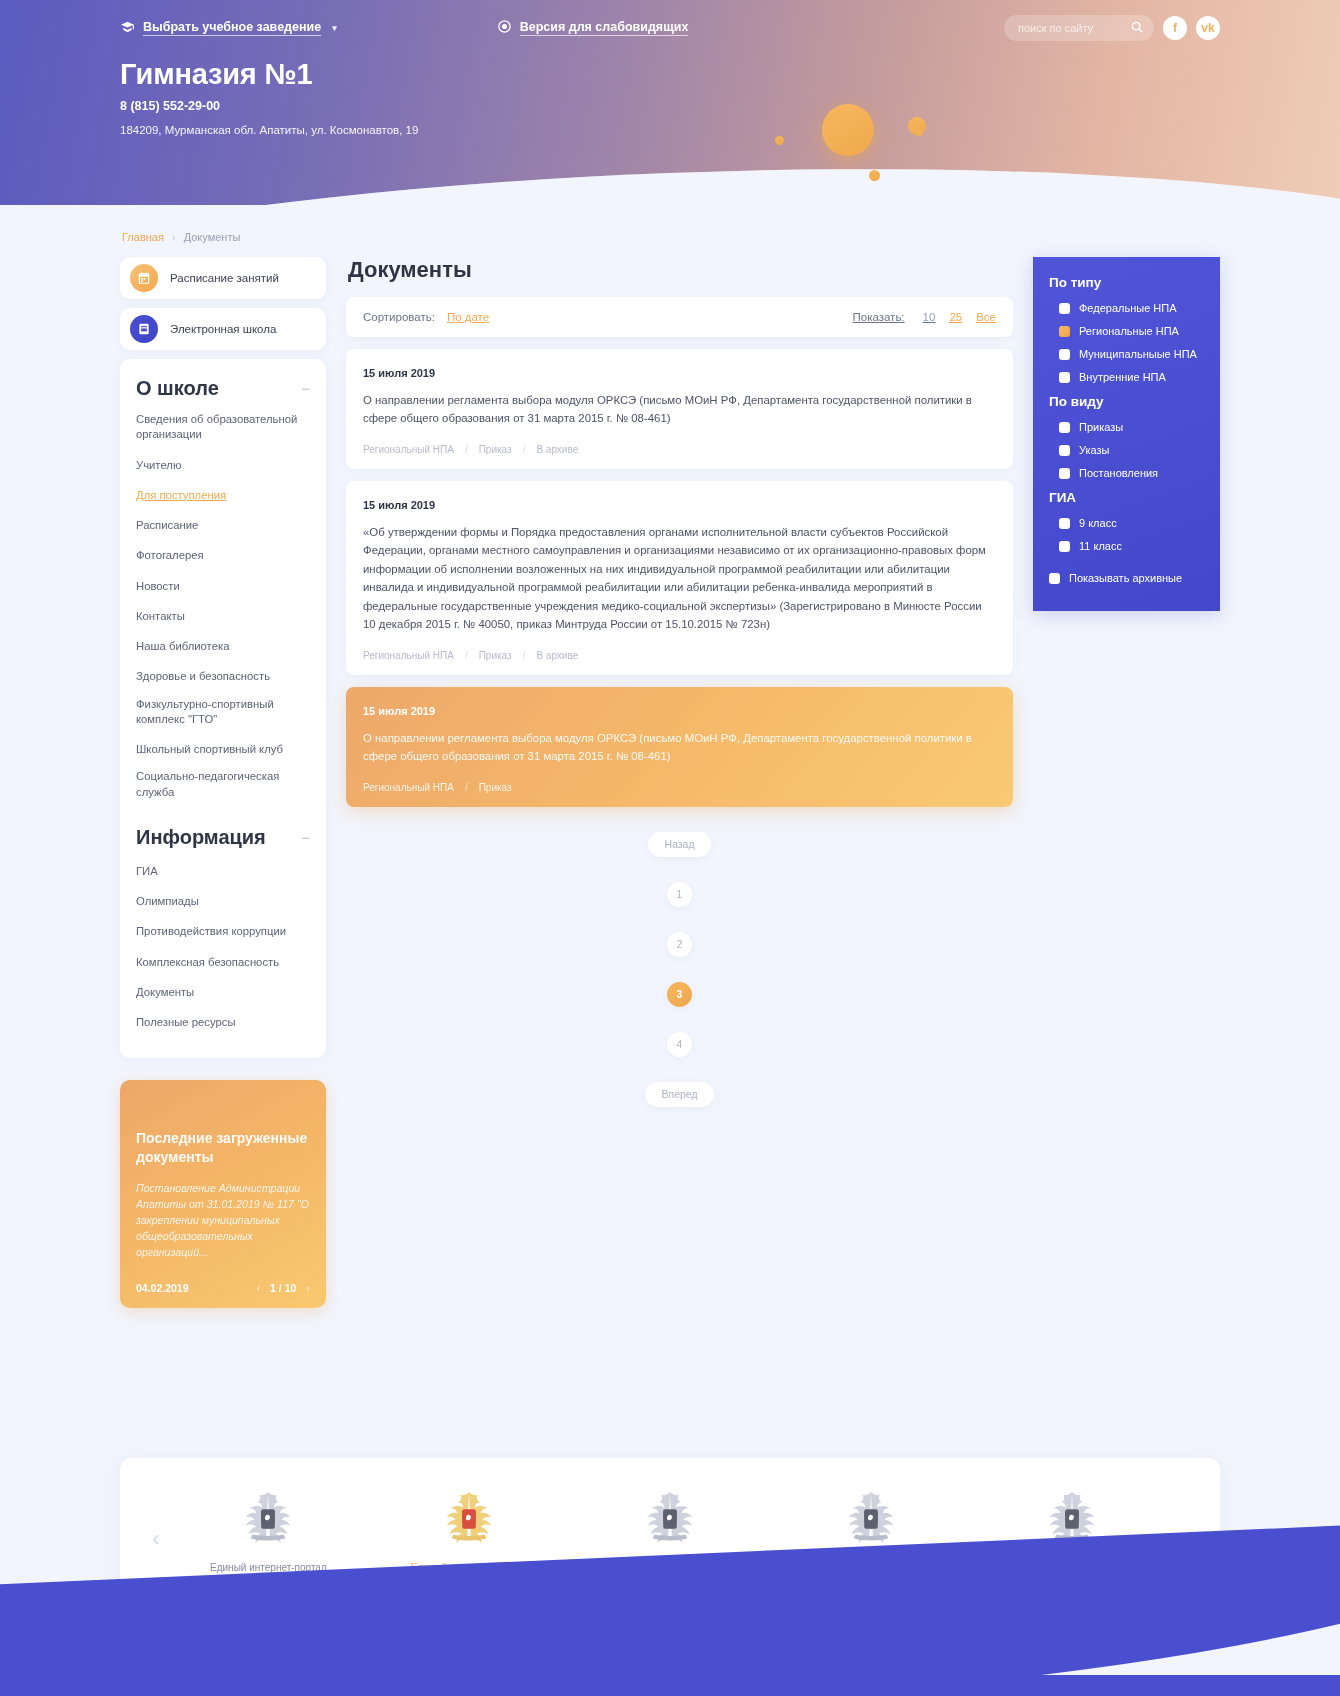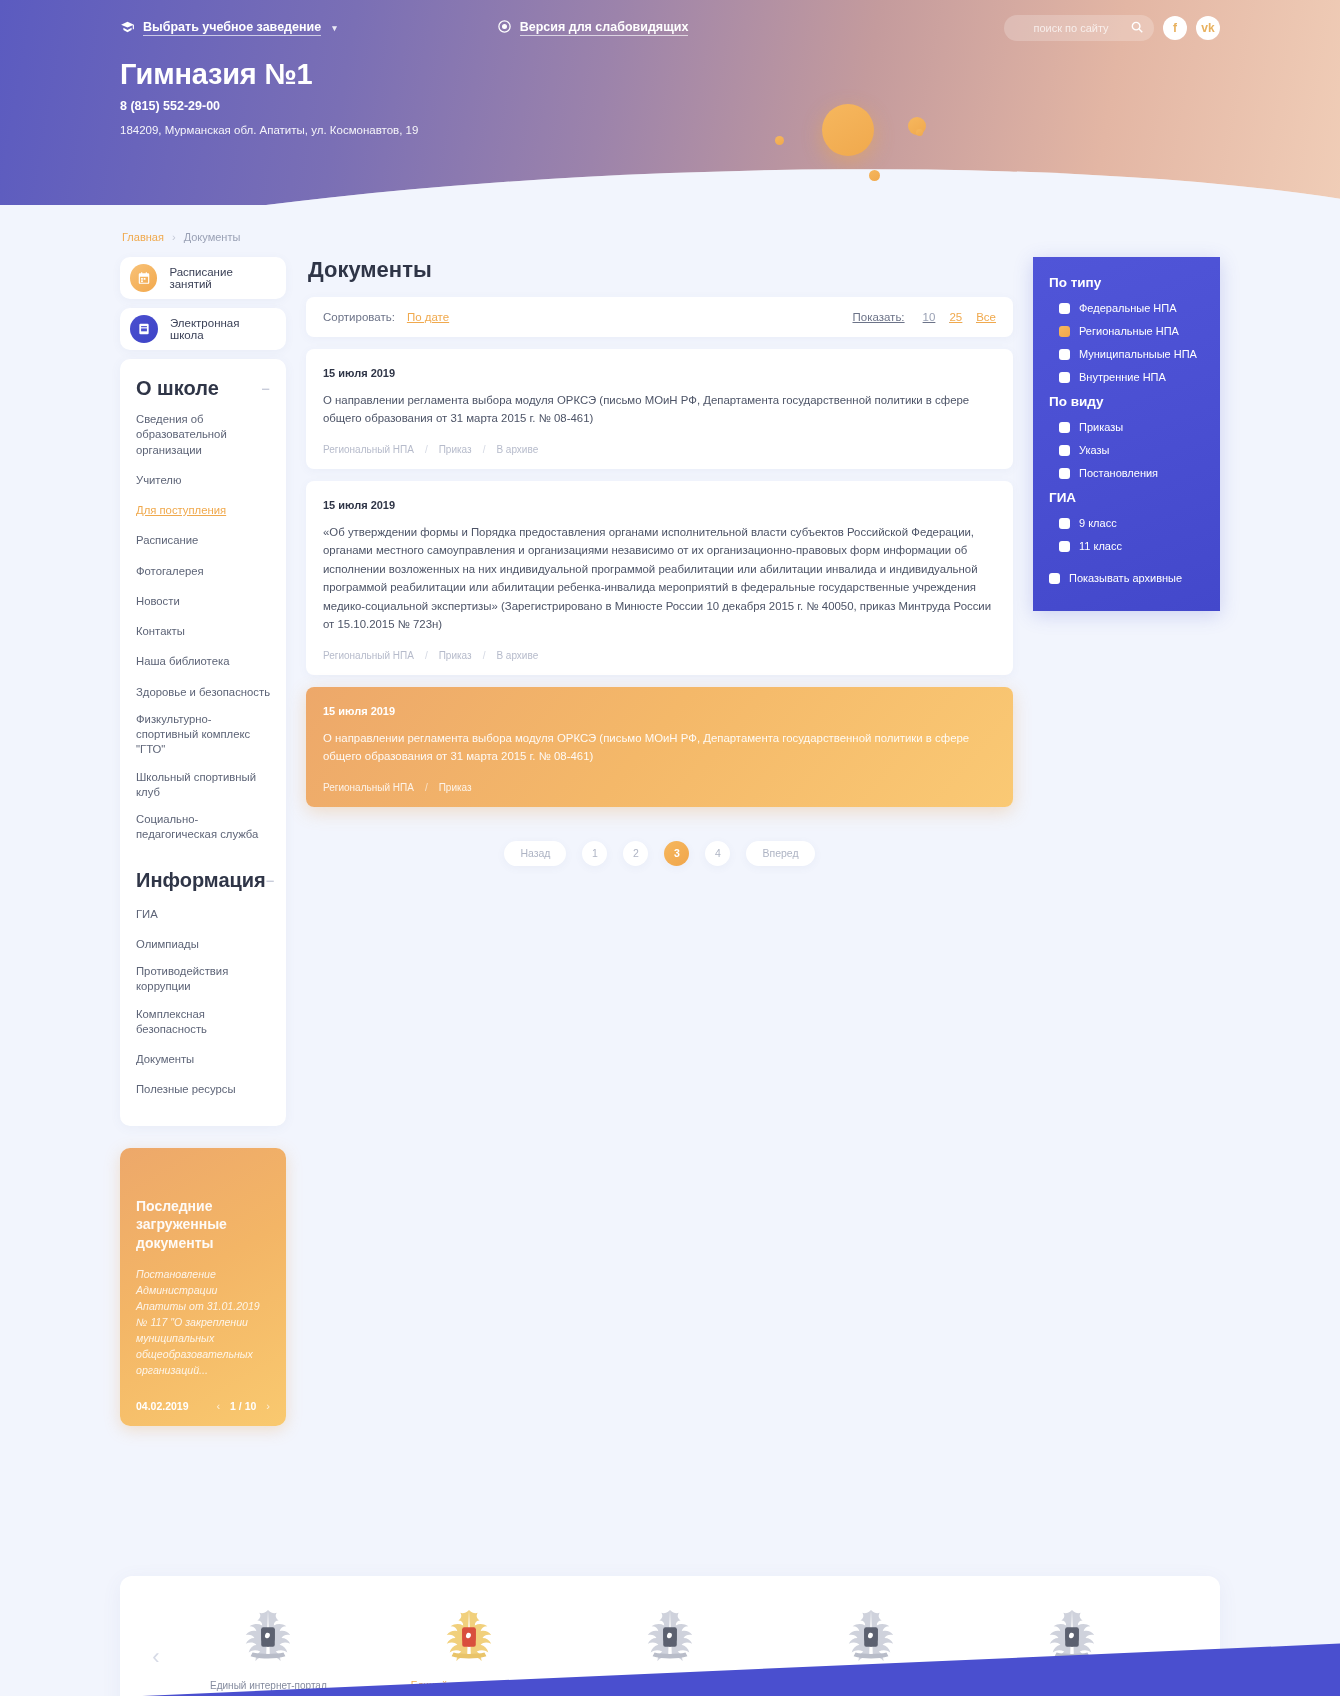--- a/index.html
+++ b/index.html
@@ -51,21 +51,20 @@
   .tb-item .lbl { border-bottom: 1px solid rgba(255,255,255,.65); padding-bottom: 1px; cursor:pointer;}
   .tb-caret { font-size: 9px; opacity:.85; margin-left:3px; }
   .tb-gap1 { width: 160px; }
   .tb-gap2 { flex: 1; }
   .search-wrap { position: relative; }
   .search-input {
     width: 150px; height: 26px; border-radius: 13px; border: none;
     background: rgba(255,255,255,.22); color: #fff;
     padding: 0 30px 0 14px; font-size: 11px; outline: none;
     font-family: "Liberation Sans", sans-serif;
-    text-align: center;
   }
   .search-input::placeholder { color: rgba(255,255,255,.72); }
   .search-btn {
     position: absolute; right: 8px; top: 4px; width: 18px; height: 18px;
     background: none; border: none; cursor: pointer; padding: 0;
   }
   .soc {
     width: 24px; height: 24px; border-radius: 50%; background: #fff;
     display: inline-flex; align-items: center; justify-content: center;
     margin-left: 9px; font-size: 12px; font-weight: 700; color: #e8b15e; cursor: pointer;
@@ -77,21 +76,21 @@
 
   
   .page { width: 1100px; margin: 0 auto; position: relative; }
   .crumbs { font-size: 11px; color:#9aa1b5; padding: 26px 0 14px 2px; }
   .crumbs a { color:#f0a94d; text-decoration: none; }
   .crumbs .sep { margin: 0 5px; color:#c3c8d6; }
 
   .layout { display: flex; align-items: flex-start; gap: 20px; }
 
   
-  .side { width: 166px; flex: none; }
+  .side { width: 206px; flex: none; }
   .side-btn {
     display: flex; align-items: center; gap: 12px;
     background: #fff; border-radius: 10px; height: 42px; padding: 0 10px;
     margin-bottom: 9px; box-shadow: 0 2px 10px rgba(80,100,160,.06); cursor: pointer;
   }
   .side-btn .ic { width: 28px; height: 28px; border-radius: 50%; display:flex;align-items:center;justify-content:center;}
   .ic-orange { background: linear-gradient(140deg,#f8c278,#f2a84c); }
   .ic-blue { background: linear-gradient(140deg,#4a4fcf,#3e44c7); }
   .side-btn .txt { font-size: 11.5px; color:#3b4157; }
 
@@ -147,21 +146,21 @@
   .doc .d-meta .slash { margin: 0 11px; color:#d5d9e4; }
   .doc.hl {
     background: linear-gradient(130deg,#eda86a 0%, #f4b869 48%, #fac974 100%);
     box-shadow: 0 5px 18px rgba(230,160,80,.3);
   }
   .doc.hl .d-date { color:#fff; }
   .doc.hl .d-text { color: rgba(255,255,255,.93); }
   .doc.hl .d-meta { color: rgba(255,255,255,.85); }
   .doc.hl .d-meta .slash { color: rgba(255,255,255,.6); }
 
-  .pager { display:flex; align-items:center; justify-content:center; gap:16px; margin-top: 34px;}
+  .pager { display:flex; align-items:center; justify-content:center; gap:25px; margin-top: 25px; flex-direction: column;}
   .pg {
     min-width: 25px; height: 25px; border-radius: 50%; background:#fff; color:#aeb4c4;
     display:flex; align-items:center; justify-content:center; font-size: 10.5px; cursor:pointer;
     box-shadow: 0 2px 8px rgba(80,100,160,.06);
   }
   .pg.wide { border-radius: 13px; padding: 0 16px; }
   .pg.cur { background: linear-gradient(140deg,#f6b75e,#f0a64b); color:#fff; font-weight:700; }
 
   
   .filters {

